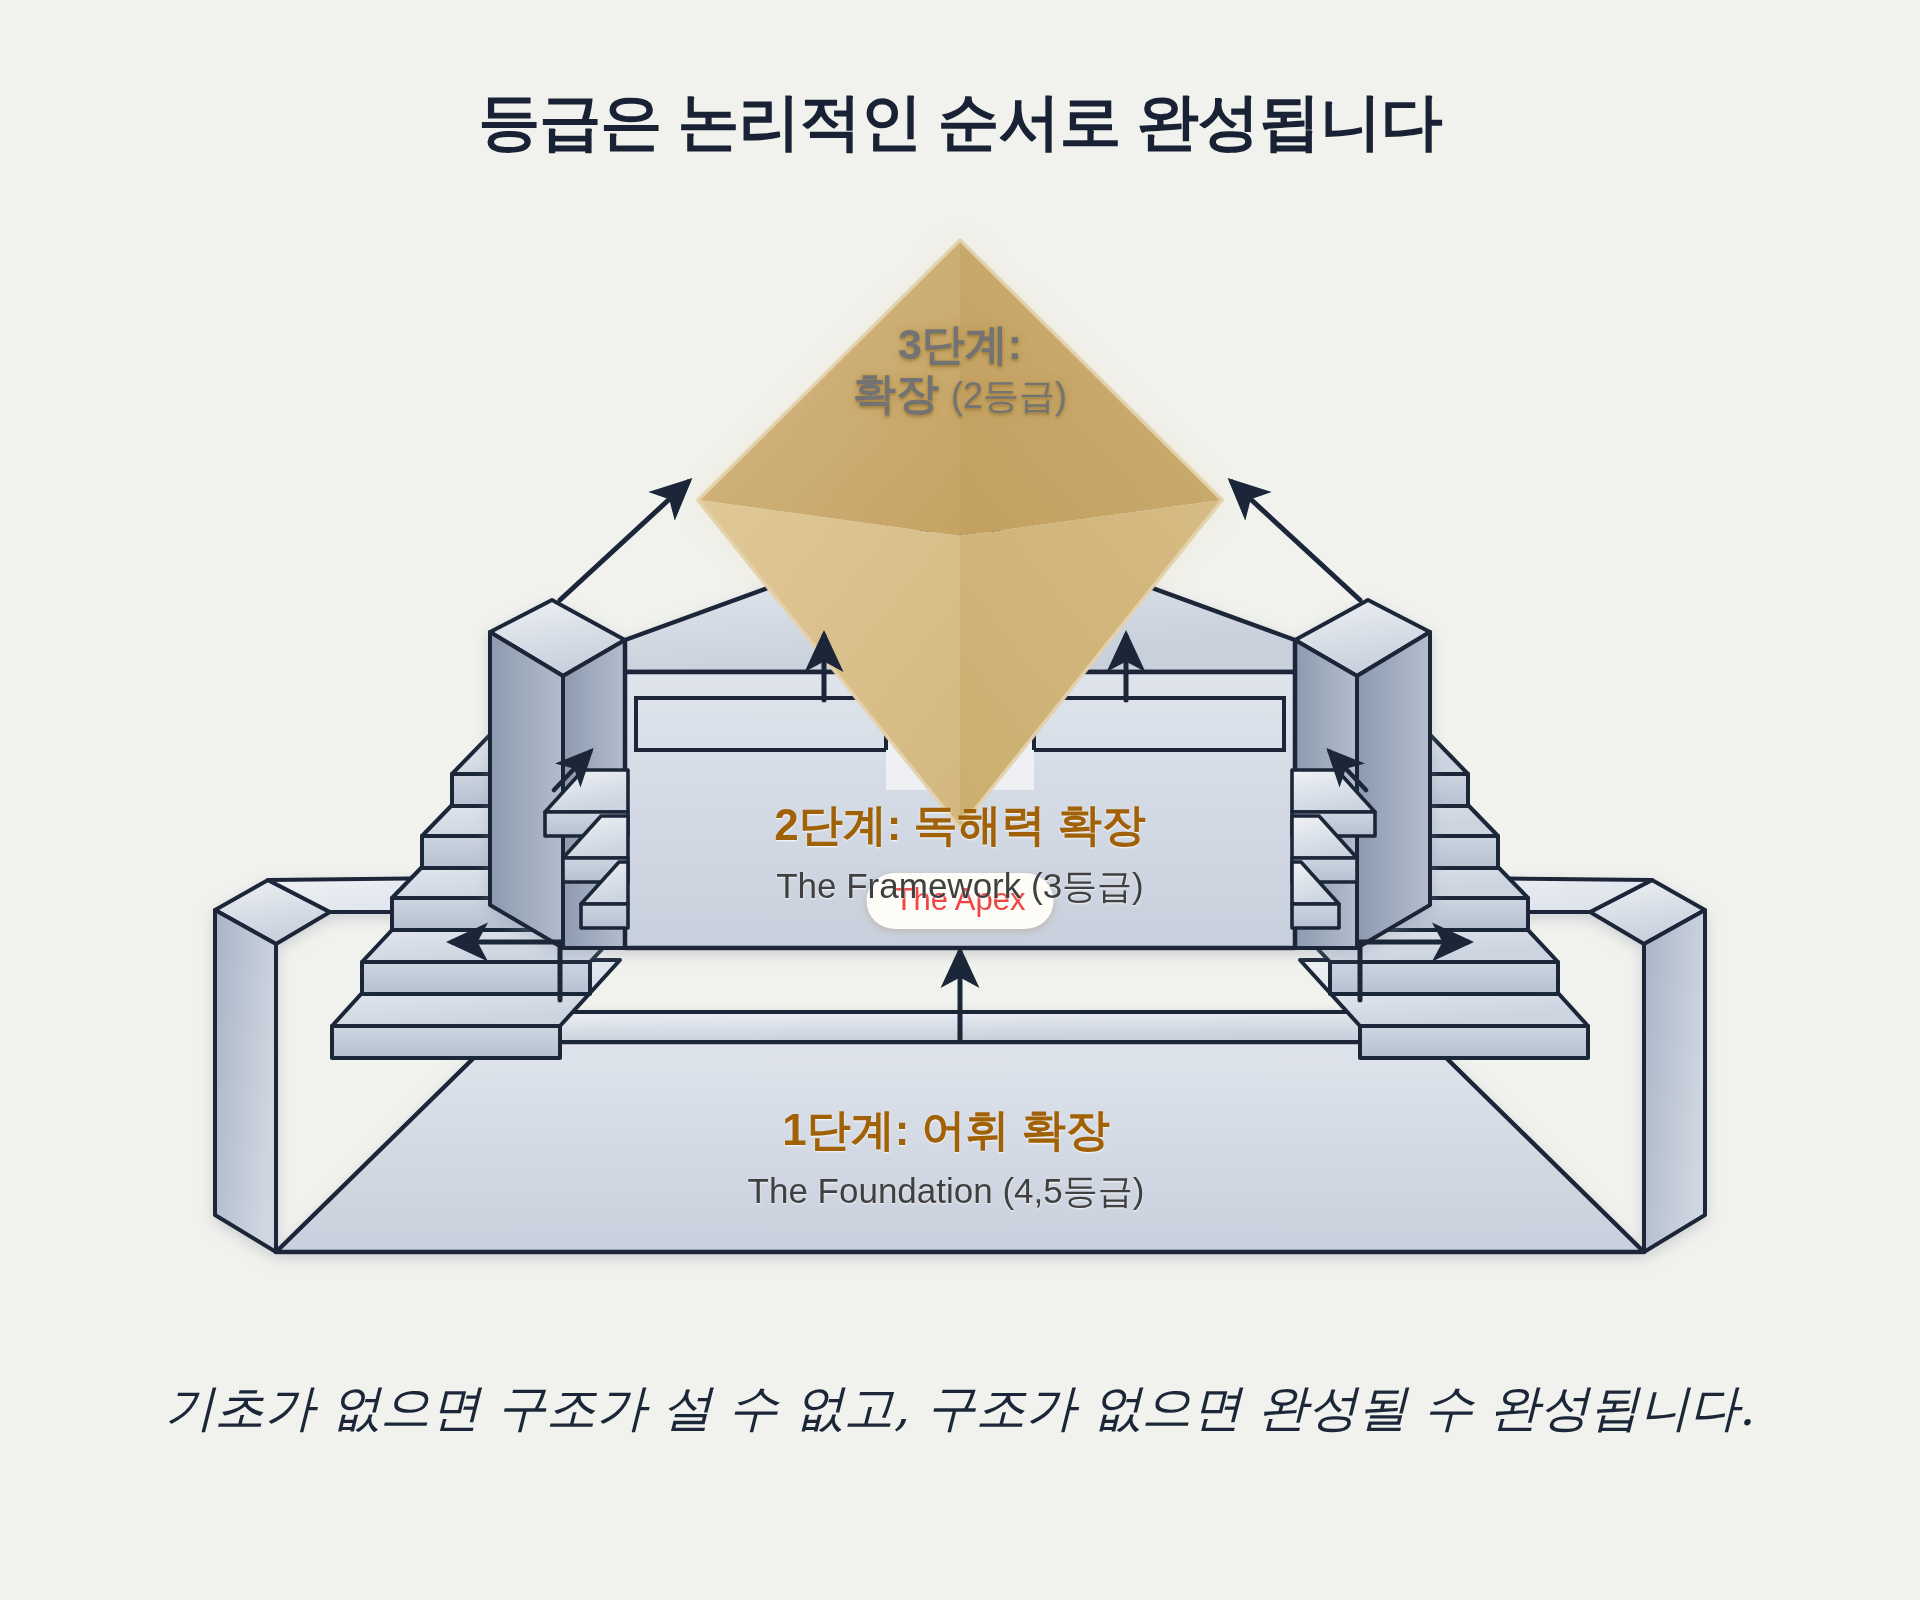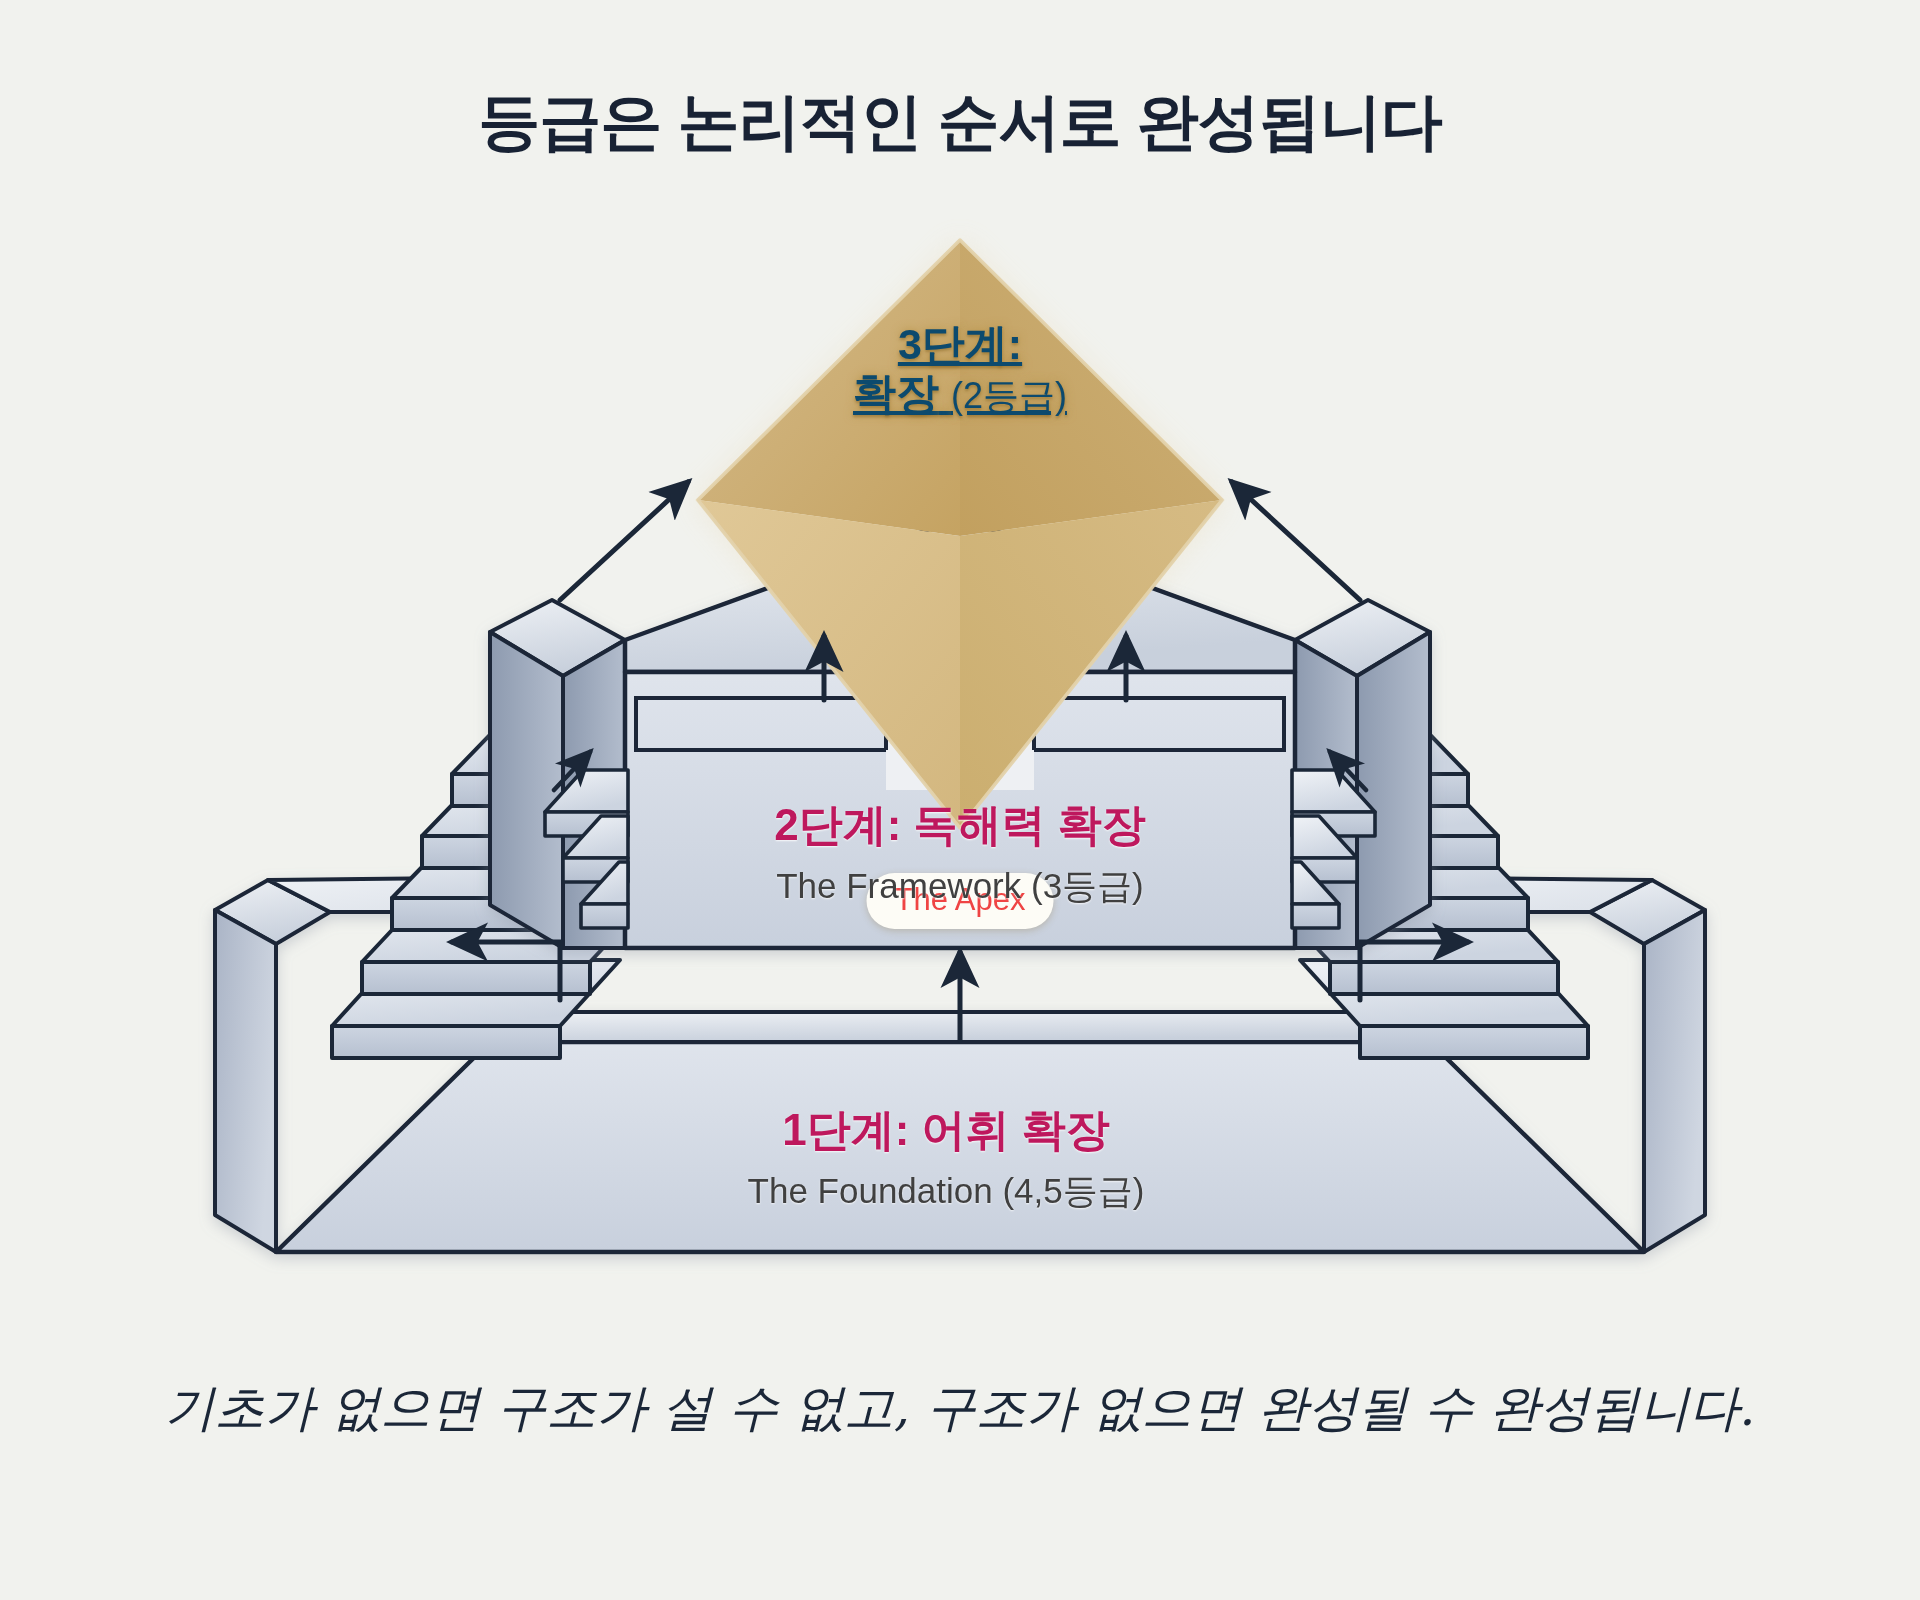--- a/index.html
+++ b/index.html
@@ -52,38 +52,37 @@
     width: 1920px;
     height: 1600px;
   }
   .tier-label-wrap {
     position: absolute;
     text-align: center;
     pointer-events: none;
   }
   .tier-title {
     font-weight: 700;
-    color: #be185d;
+    color: #a16207;
     line-height: 1.15;
   }
   .tier-sub {
     color: #404040;
     line-height: 1.2;
   }
   
   #apex-labels {
     left: 610px;
     top: 320px;
     width: 700px;
   }
   #apex-labels .tier-title {
     font-size: 43px;
-    color: #0c4a6e;
+    color: #737373;
     text-shadow: 0 0 10px rgba(180,140,60,.75), 0 2px 3px rgba(120,90,30,.55);
-    text-decoration: underline;
   }
   #apex-line2 { font-size: 43px; }
   #apex-line3 { font-size: 43px; }
   .apex-grade {
     font-weight: 400;
     font-size: 36px;
   }
   #apex-pill {
     position: absolute;
     left: 50%;

